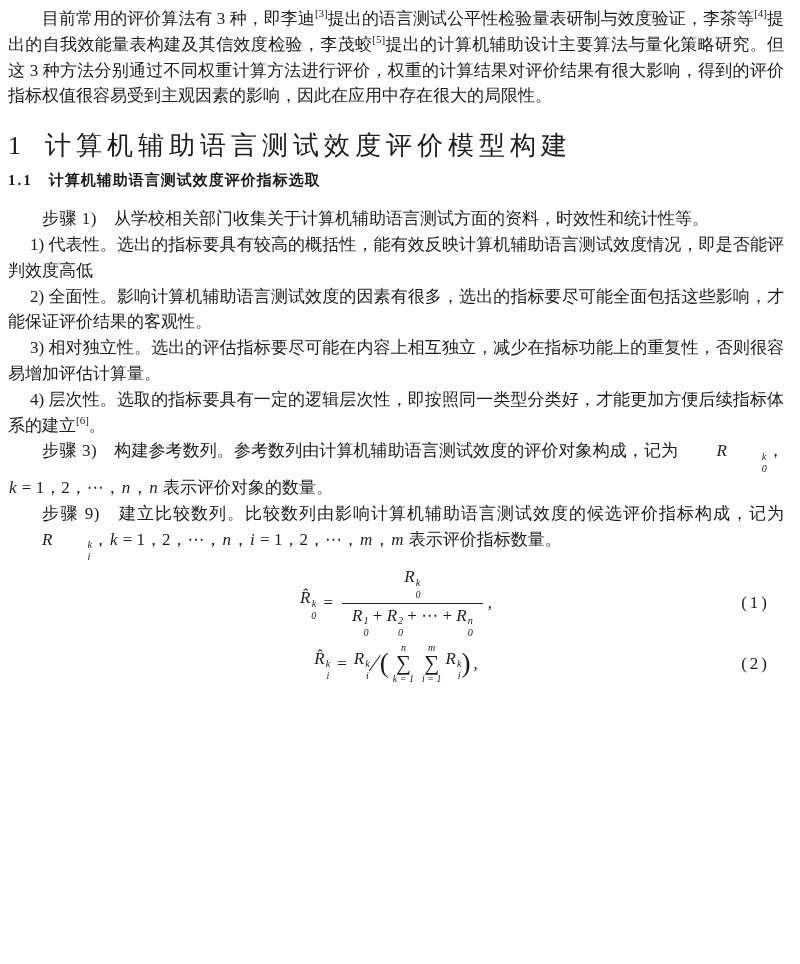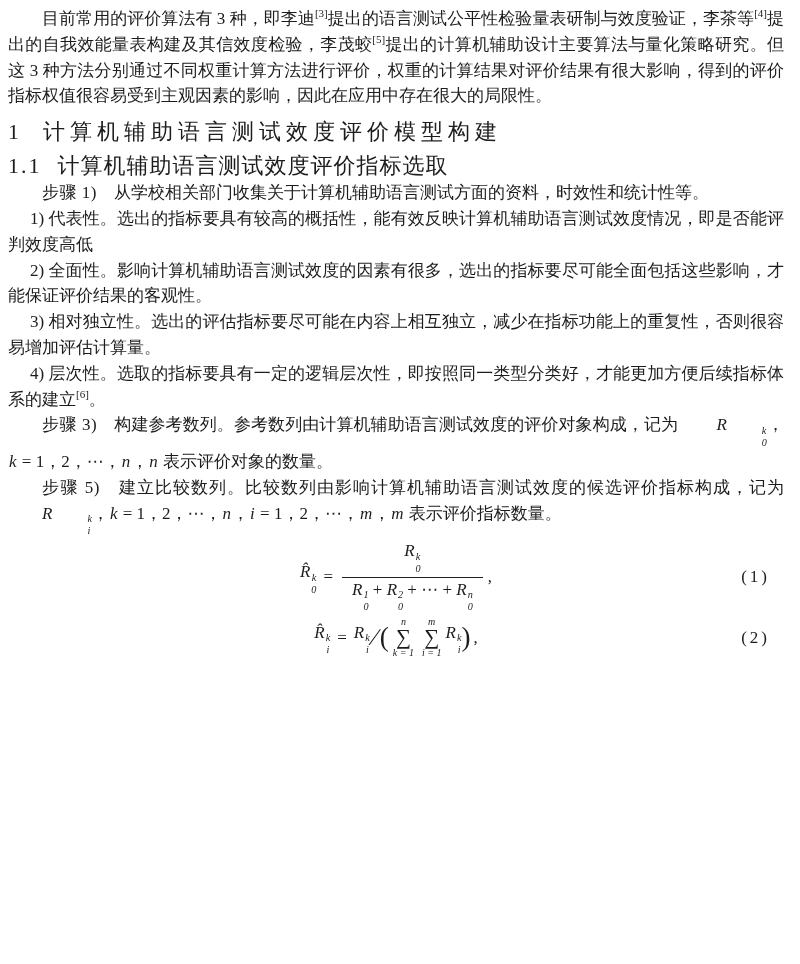--- a/index.html
+++ b/index.html
@@ -35,34 +35,34 @@
     vertical-align: super;
     line-height: 0;
   }
   .mit {
     font-style: italic;
     padding: 0 1px;
   }
 
   
   .h1 {
-    font-size: 22px;
+    font-size: 26px;
     font-weight: 400;
     line-height: 30px;
-    margin: 8px 0 6px 0;
+    margin: 22px 0 6px 0;
     text-align: left;
   }
   .h1-num { margin-right: 24px; }
   .h1-title { letter-spacing: 5px; }
 
   .h2 {
-    font-size: 22px;
-    font-weight: 400;
+    font-size: 15px;
+    font-weight: 700;
     line-height: 26px;
-    margin: 1px 0 1px 0;
+    margin: 1px 0 13px 0;
     text-align: left;
     letter-spacing: 1px;
   }
   .h2-num { margin-right: 16px; letter-spacing: 2px; }
 
   
   .mv { display: inline-block; white-space: nowrap; }
   .mv-b { font-style: italic; }
   .mv-ss {
     display: inline-flex;
@@ -149,21 +149,21 @@
 
   <p class="item"><span>3) 相对独立性。选出的评估指标要尽可能在内容上相互独立，减少在指标功能上的重复性，否则很容易增加评估计算量。</span></p>
 
   <p class="item"><span>4) 层次性。选取的指标要具有一定的逻辑层次性，即按照同一类型分类好，才能更加方便后续指标体系的建立</span><span class="supref">[6]</span><span>。</span></p>
 
   <p class="para"><span class="steplabel">步骤 3)</span><span>　构建参考数列。参考数列由计算机辅助语言测试效度的评价对象构成，记为 </span><span class="mv"><span class="mv-b">R</span><span class="mv-ss">
           <span>k</span>
           <span>0</span>
         </span></span><span>，</span><span class="mit">k</span><span> = 1，2，⋯，</span><span class="mit">n</span><span>，</span><span class="mit">n</span><span> 表示评价对象的数量。</span></p>
 
-  <p class="para"><span class="steplabel">步骤 5)</span><span>　建立比较数列。比较数列由影响计算机辅助语言测试效度的候选评价指标构成，记为 </span><span class="mv"><span class="mv-b">R</span><span class="mv-ss">
+  <p class="para"><span class="steplabel">步骤 9)</span><span>　建立比较数列。比较数列由影响计算机辅助语言测试效度的候选评价指标构成，记为 </span><span class="mv"><span class="mv-b">R</span><span class="mv-ss">
           <span>k</span>
           <span>i</span>
         </span></span><span>，</span><span class="mit">k</span><span> = 1，2，⋯，</span><span class="mit">n</span><span>，</span><span class="mit">i</span><span> = 1，2，⋯，</span><span class="mit">m</span><span>，</span><span class="mit">m</span><span> 表示评价指标数量。</span></p>
 
 
   <div class="eq-row">
     <span class="eq-body">
       <span><span class="mv"><span class="mv-b">R̂</span><span class="mv-ss">
               <span>k</span>
               <span>0</span>

